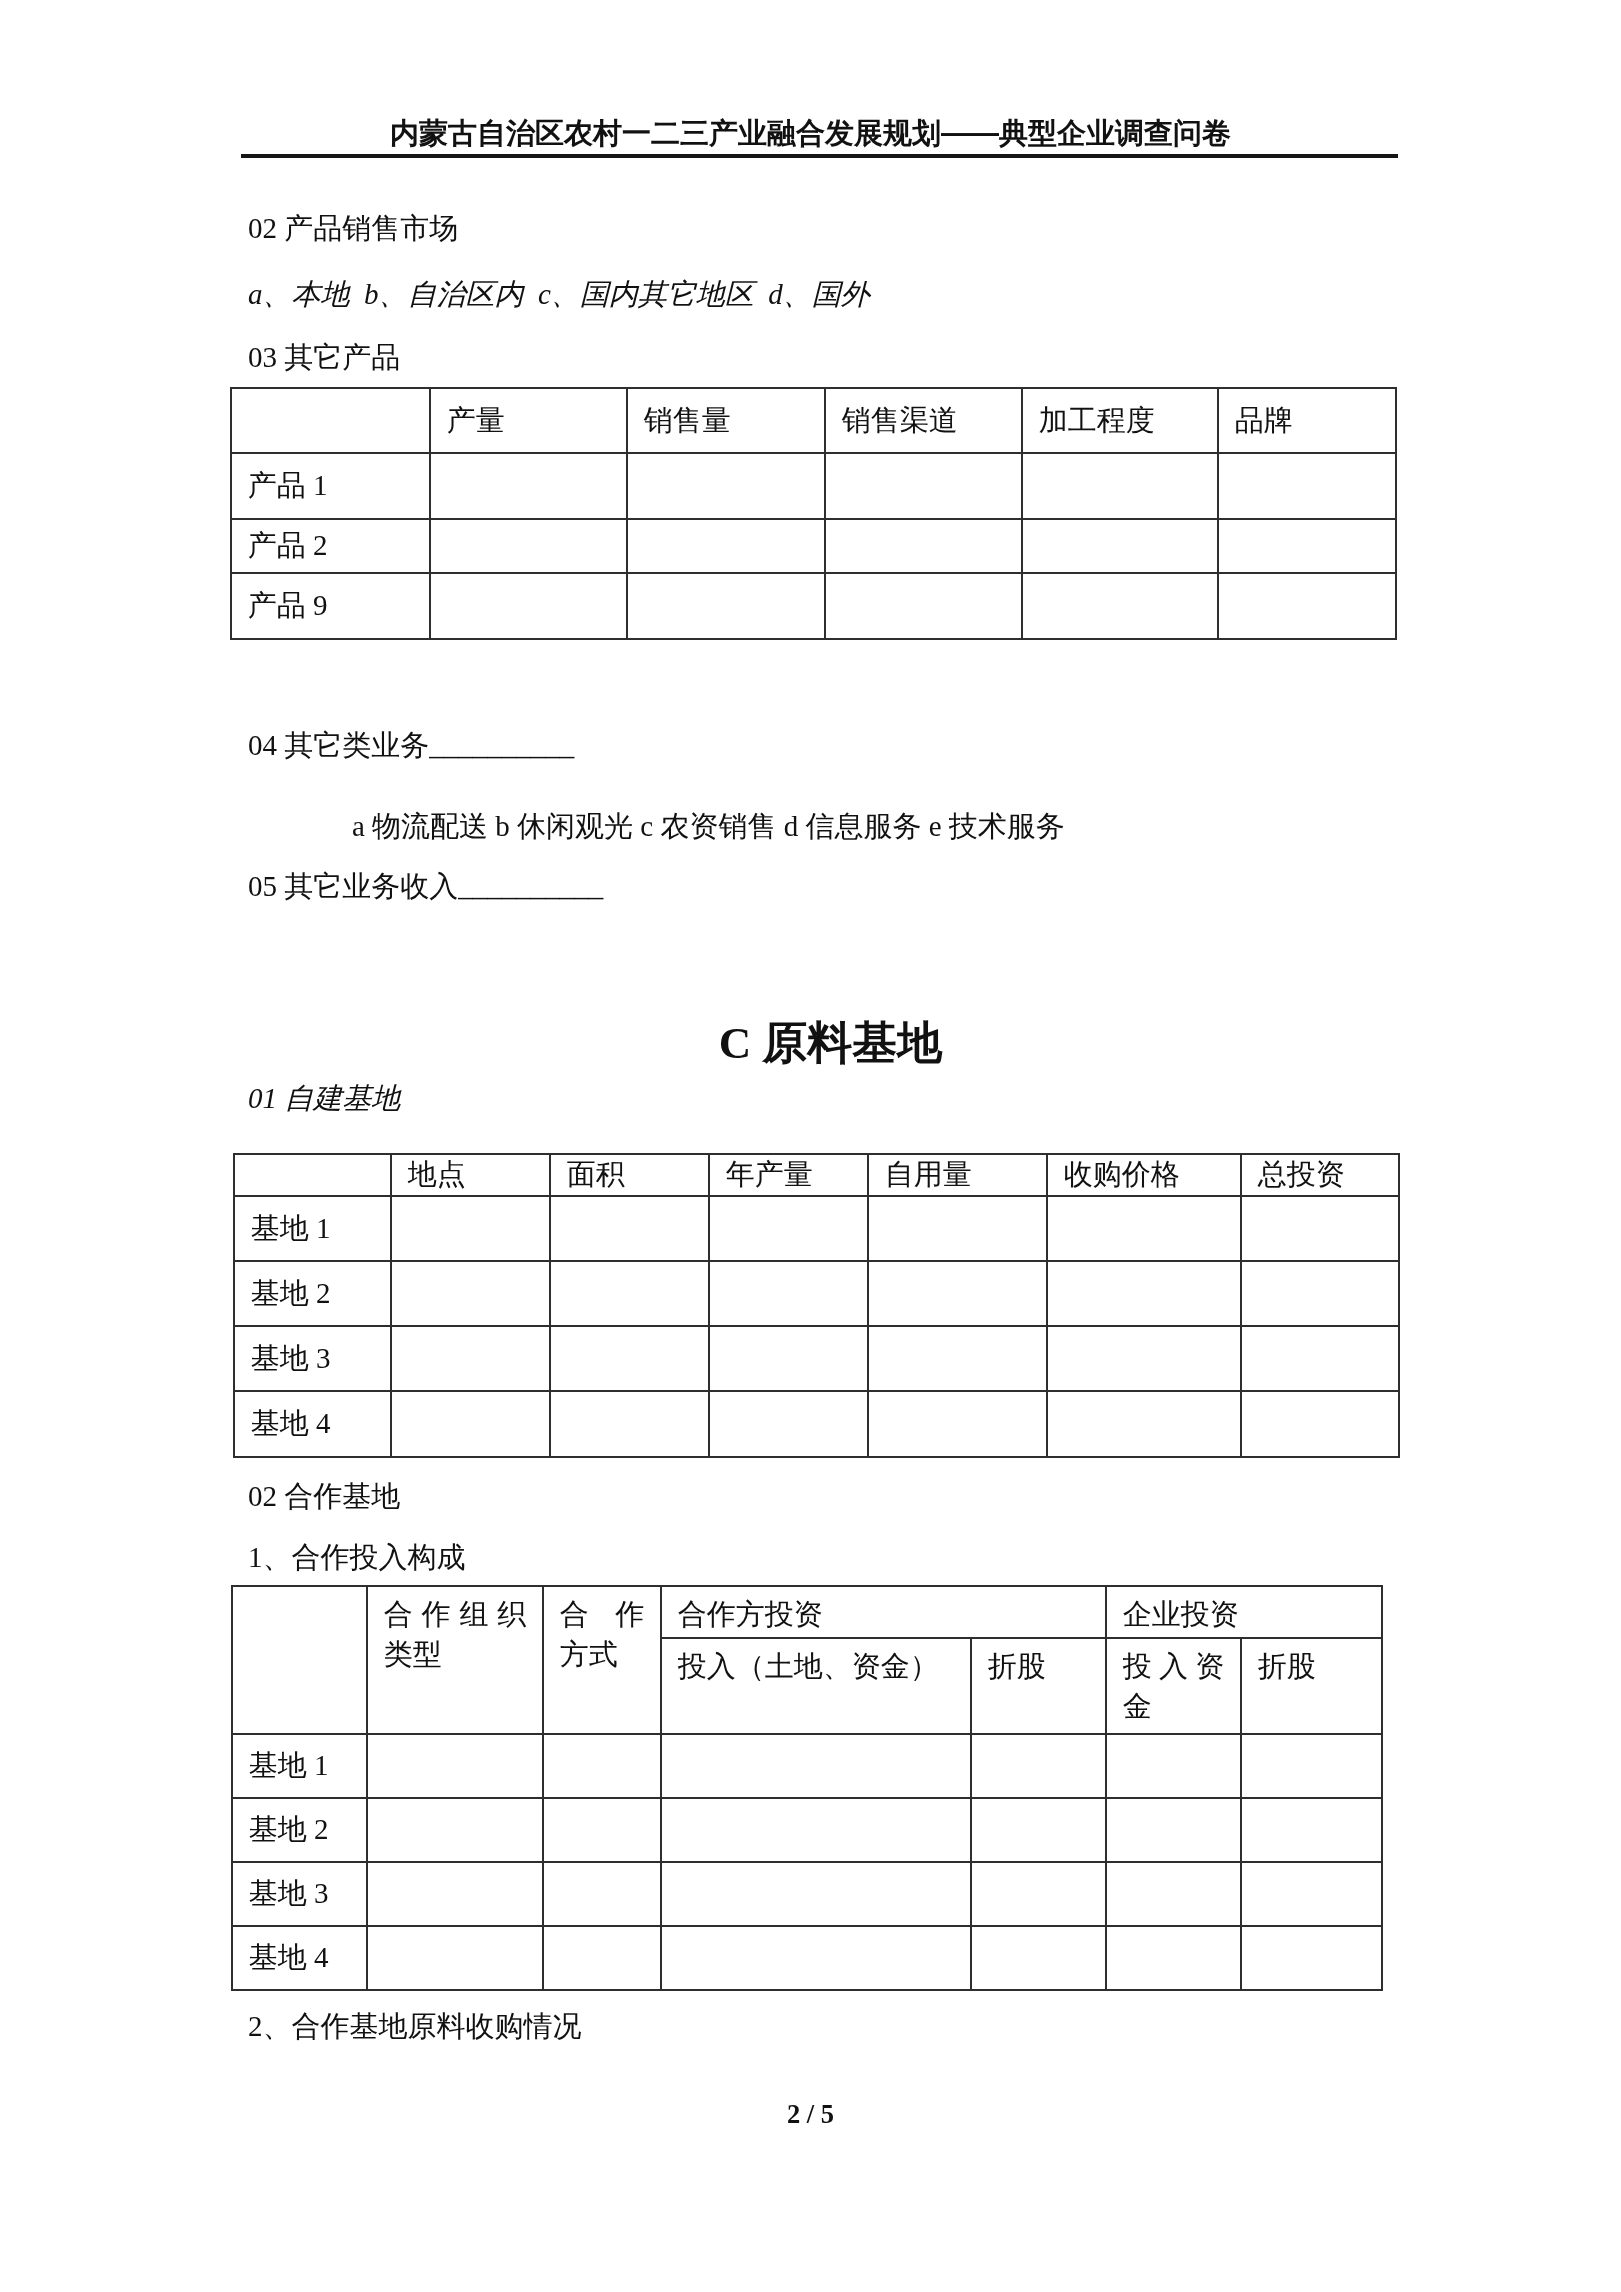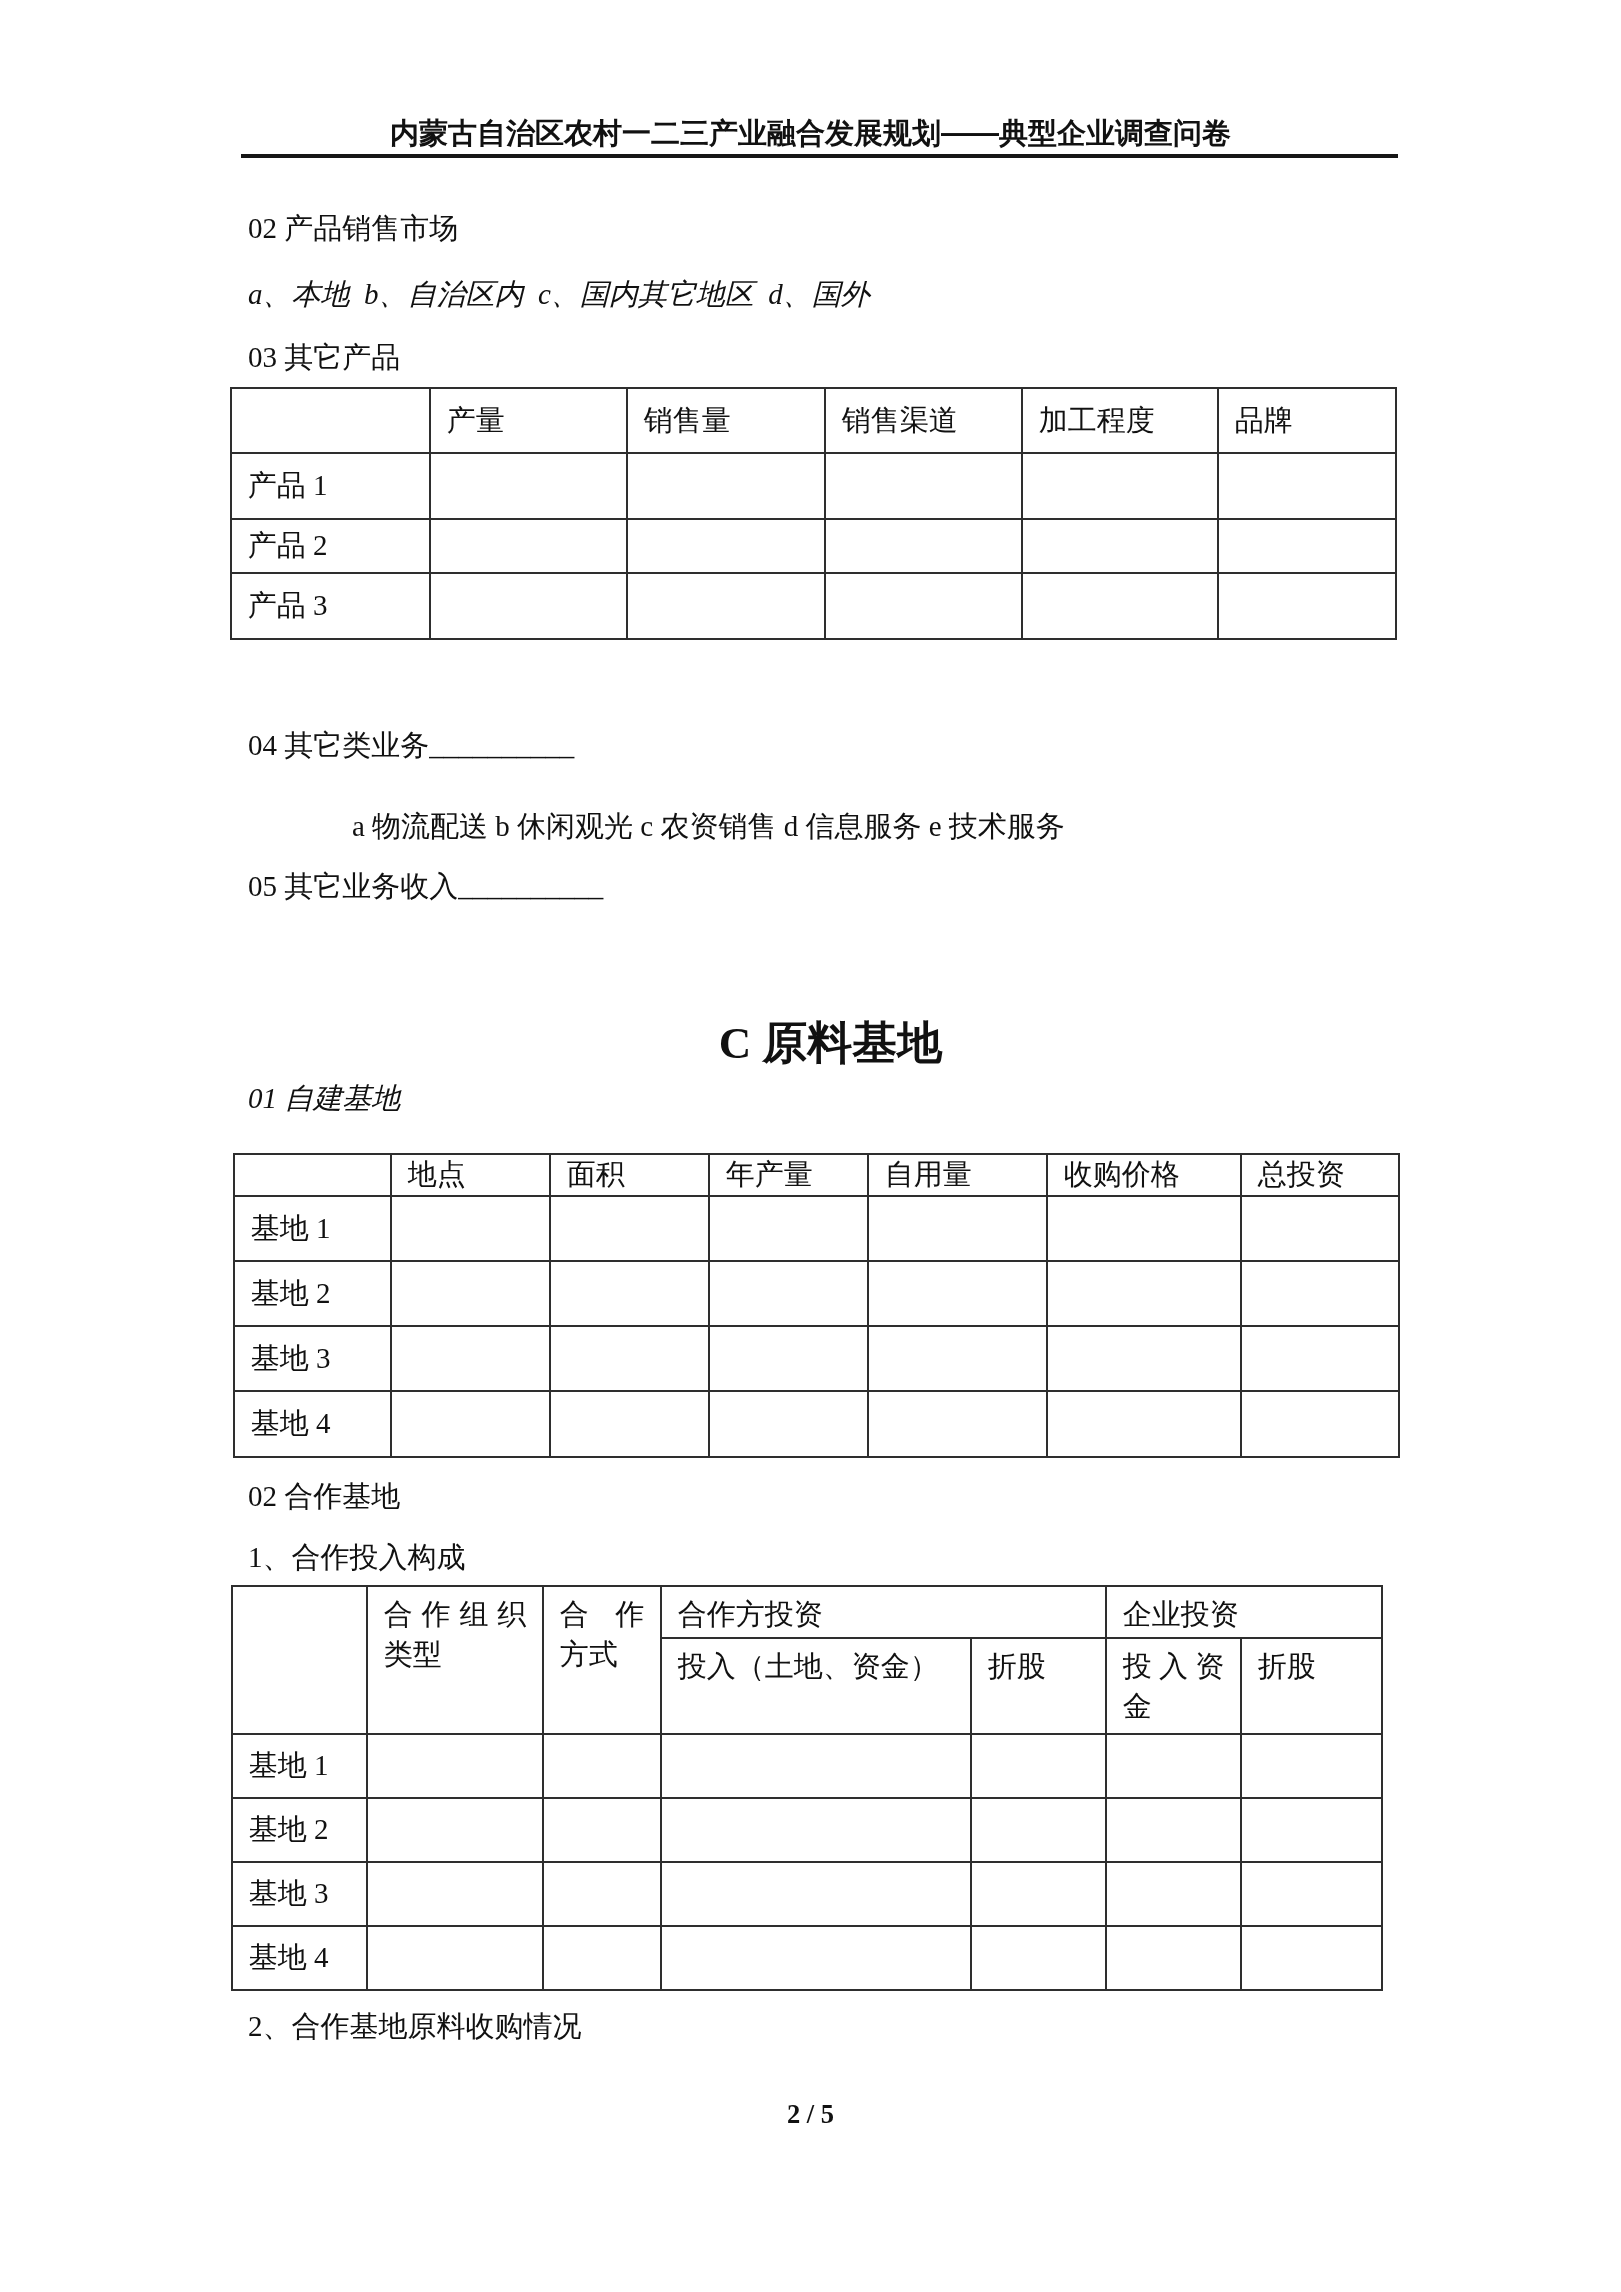--- a/index.html
+++ b/index.html
@@ -94,21 +94,21 @@
     </tr>
     <tr style="height:54px">
       <td>产品 2</td>
       <td></td>
           <td></td>
       <td></td>
           <td></td>
       <td></td>
     </tr>
     <tr style="height:66px">
-      <td>产品 3</td>
+      <td>产品 9</td>
       <td></td>
           <td></td>
       <td></td>
           <td></td>
       <td></td>
     </tr>
   </tbody>
     </table>
 
   <div class="abs line" style="left:248px;top:725px;"><span>04 其它类业务</span><span>__________</span></div>

